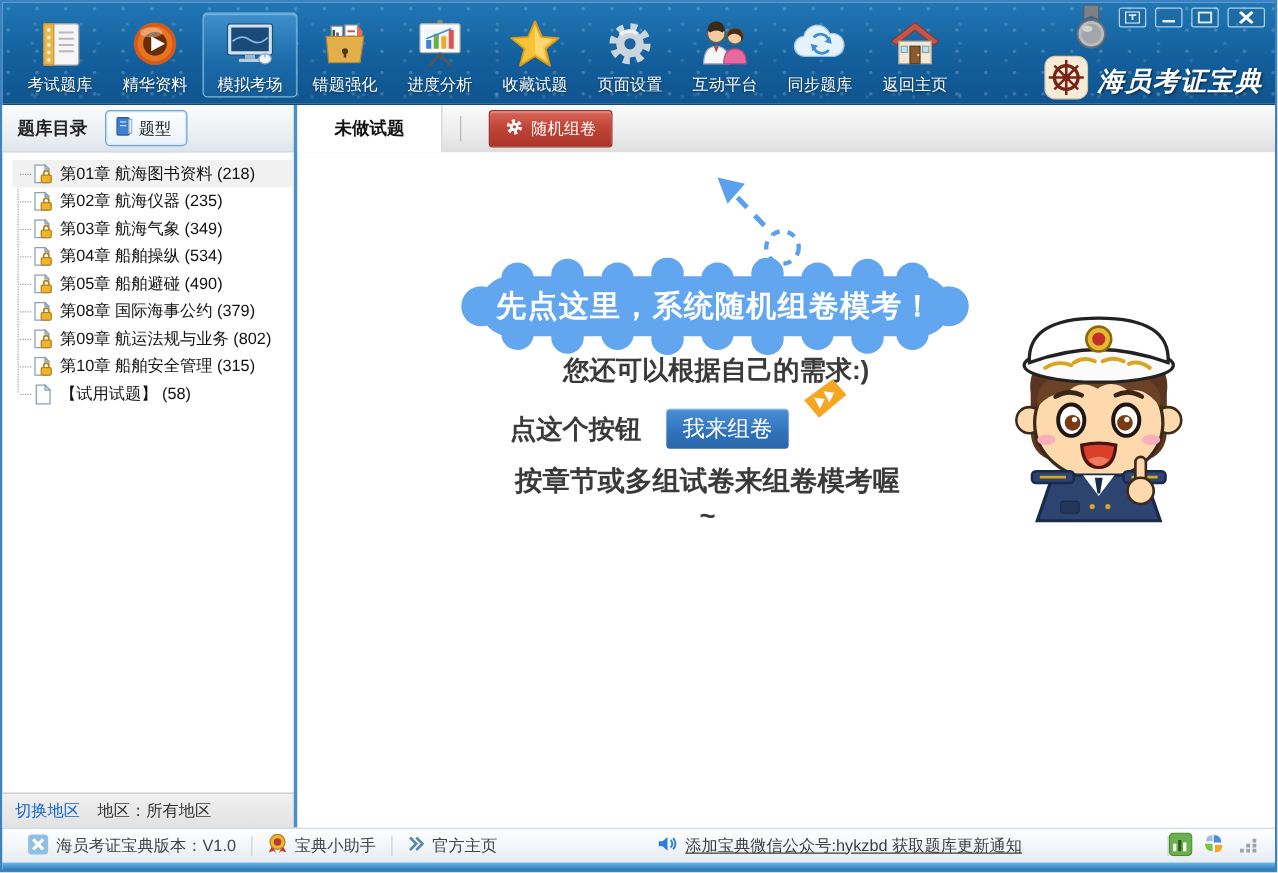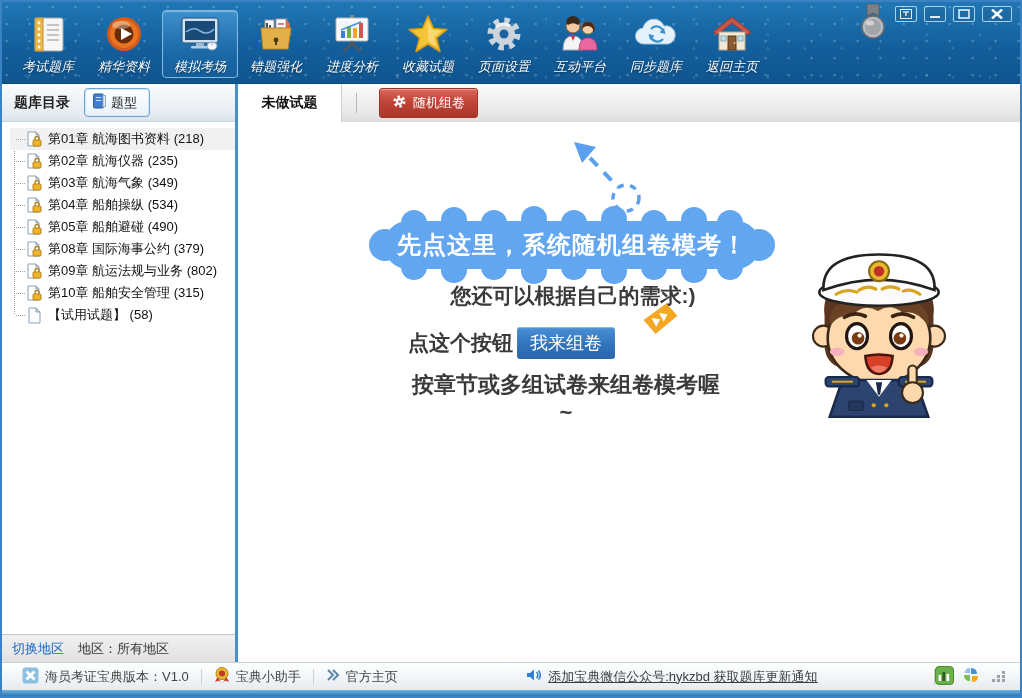--- a/index.html
+++ b/index.html
@@ -21,21 +21,21 @@
       radial-gradient(circle at 20% 30%, rgba(255,255,255,.20) 1px, transparent 1.7px),
       radial-gradient(circle at 70% 60%, rgba(255,255,255,.13) 1px, transparent 1.7px),
       radial-gradient(circle at 45% 80%, rgba(160,220,255,.18) 1px, transparent 1.7px),
       linear-gradient(180deg,#2077b4 0%,#135f9c 55%,#0f5590 100%);
     background-size: 23px 17px, 37px 29px, 53px 41px, 100% 100%;
     border-bottom:1px solid #0c4a7e;
   }
   .tb-items { display:flex; padding:8px 0 0 8px; }
   .tb-item {
     width:76px; height:68px; display:flex; flex-direction:column; align-items:center;
-    justify-content:center; cursor:pointer; border-radius:4px; border:1px solid transparent;font-style:italic;
+    justify-content:flex-end; cursor:pointer; border-radius:4px; border:1px solid transparent;
   }
   .tb-item .ticon { height:44px; display:flex; align-items:center; justify-content:center; }
   .tb-item .tlabel { color:#fff; font-size:13px; margin-top:2px; text-shadow:0 1px 2px rgba(0,0,0,.5); white-space:nowrap; }
   .tb-item.selected {
     border:1px solid #7db9e3;
     background:linear-gradient(180deg,#3e90cc 0%,#1c6aa8 60%,#155f9c 100%);
     box-shadow:inset 0 1px 1px rgba(255,255,255,.35);
   }
   
   .logo-area { position:absolute; right:10px; top:42px; display:flex; align-items:center; gap:7px; }
@@ -68,35 +68,35 @@
   .side-bottom {
     height:28px; flex:0 0 28px; display:flex; align-items:center; gap:14px; padding:0 10px;
     background:linear-gradient(180deg,#f0f0f0,#e2e2e2); border-top:1px solid #c6c6c6; font-size:13px;
   }
   .switch-link { color:#1464c8; cursor:pointer; }
   .region-text { color:#333; }
   
   .main { flex:1 1 auto; display:flex; flex-direction:column; min-width:0; }
   .tab-band { height:38px; flex:0 0 38px; display:flex; align-items:stretch;
     background:linear-gradient(180deg,#fbfbfb 0%,#e9e9e9 70%,#dddddd 100%); }
-  .tab { width:104px; display:flex; align-items:center; justify-content:center; font-size:14px; color:#333; cursor:pointer; }
+  .tab { width:116px; display:flex; align-items:center; justify-content:center; font-size:14px; color:#333; cursor:pointer; }
   .tab.active { background:#fff; border-right:1px solid #d0d0d0; font-weight:bold; color:#111; }
   .tab.inactive { width:116px; }
   .tab-sep { width:1px; background:#b8b8b8; margin:9px 0 9px 14px; }
   .random-btn { margin:5px 0 5px 22px; align-self:center; display:flex; align-items:center; gap:6px;
     padding:5px 12px; border:1px solid #9a3226; border-radius:3px; color:#fff; font-size:13px; cursor:pointer;
     background:linear-gradient(180deg,#d8685a 0%,#c14437 45%,#ab352a 100%);
     box-shadow:inset 0 1px 1px rgba(255,255,255,.4); }
   .content { flex:1 1 auto; position:relative; background:#fff; overflow:hidden; }
   .hint-arrow { position:absolute; left:322px; top:12px; }
   .banner { position:absolute; left:130px; top:84px; width:408px; height:78px; }
   .banner-text { position:absolute; left:0; top:0; width:100%; height:100%; display:flex; align-items:center;
     justify-content:center; color:#fff; font-size:24px; font-weight:bold; letter-spacing:1px; }
   .hand1 { position:absolute; left:175px; top:160px; width:320px; text-align:center; font-size:21px; color:#3a3a3a; font-weight:bold; }
-  .hand-row { position:absolute; left:170px; top:205px; width:250px; display:flex; align-items:center; gap:4px; }
+  .hand-row { position:absolute; left:170px; top:205px; width:250px; display:flex; align-items:center; gap:20px; }
   .hand2 { font-size:21px; color:#3a3a3a; font-weight:bold; white-space:nowrap; }
   .compose-btn { padding:4px 13px; border-radius:3px; color:#fff; font-size:18px; cursor:pointer;
     background:linear-gradient(180deg,#4a90d6 0%,#2f72ba 60%,#2a66aa 100%);
     box-shadow:inset 0 1px 1px rgba(255,255,255,.4); white-space:nowrap; }
   .hand3 { position:absolute; left:168px; top:248px; width:320px; text-align:center; font-size:22px; color:#3a3a3a; font-weight:bold; }
   .orange-mark { position:absolute; left:406px; top:186px; transform:rotate(-28deg); }
   .sailor { position:absolute; left:552px; top:126px; }
   
   .statusbar { height:28px; flex:0 0 28px; display:flex; align-items:center; padding:0 8px;
     background:linear-gradient(180deg,#feffff 0%,#eef2f6 70%,#e6ebf0 100%); border-top:1px solid #c5d0da; font-size:13px; color:#444; }
@@ -296,20 +296,36 @@
           </svg>
       </div>
       <div class="win-btn close">
         <svg width="12" height="10" viewBox="0 0 12 10">
             <line x1="1" y1="0.5" x2="11" y2="9.5" stroke="#fff" stroke-width="2.4"></line>
             <line x1="11" y1="0.5" x2="1" y2="9.5" stroke="#fff" stroke-width="2.4"></line>
           </svg>
       </div>
     </div>
 
+    <div class="logo-area">
+      <span>
+        <svg width="36" height="36" viewBox="0 0 36 36">
+            <rect x="1" y="1" width="34" height="34" rx="8" fill="#f4ecd8" stroke="#d8c9a8"></rect>
+            <circle cx="18" cy="18" r="9.5" fill="none" stroke="#7a2414" stroke-width="2.6"></circle>
+            <circle cx="18" cy="18" r="3" fill="#7a2414"></circle>
+            <g stroke="#7a2414" stroke-width="2">
+              <line x1="18" y1="4" x2="18" y2="32"></line>
+              <line x1="4" y1="18" x2="32" y2="18"></line>
+              <line x1="8.5" y1="8.5" x2="27.5" y2="27.5"></line>
+              <line x1="27.5" y1="8.5" x2="8.5" y2="27.5"></line>
+            </g>
+          </svg>
+      </span>
+      <span class="logo-text">海员考证宝典</span>
+    </div>
   </div>
 
   <div class="body-row">
 
     <div class="sidebar">
       <div class="side-header">
         <span class="side-title">题库目录</span>
         <span class="type-btn">
           <span>
             <svg width="13" height="16" viewBox="0 0 13 16">

